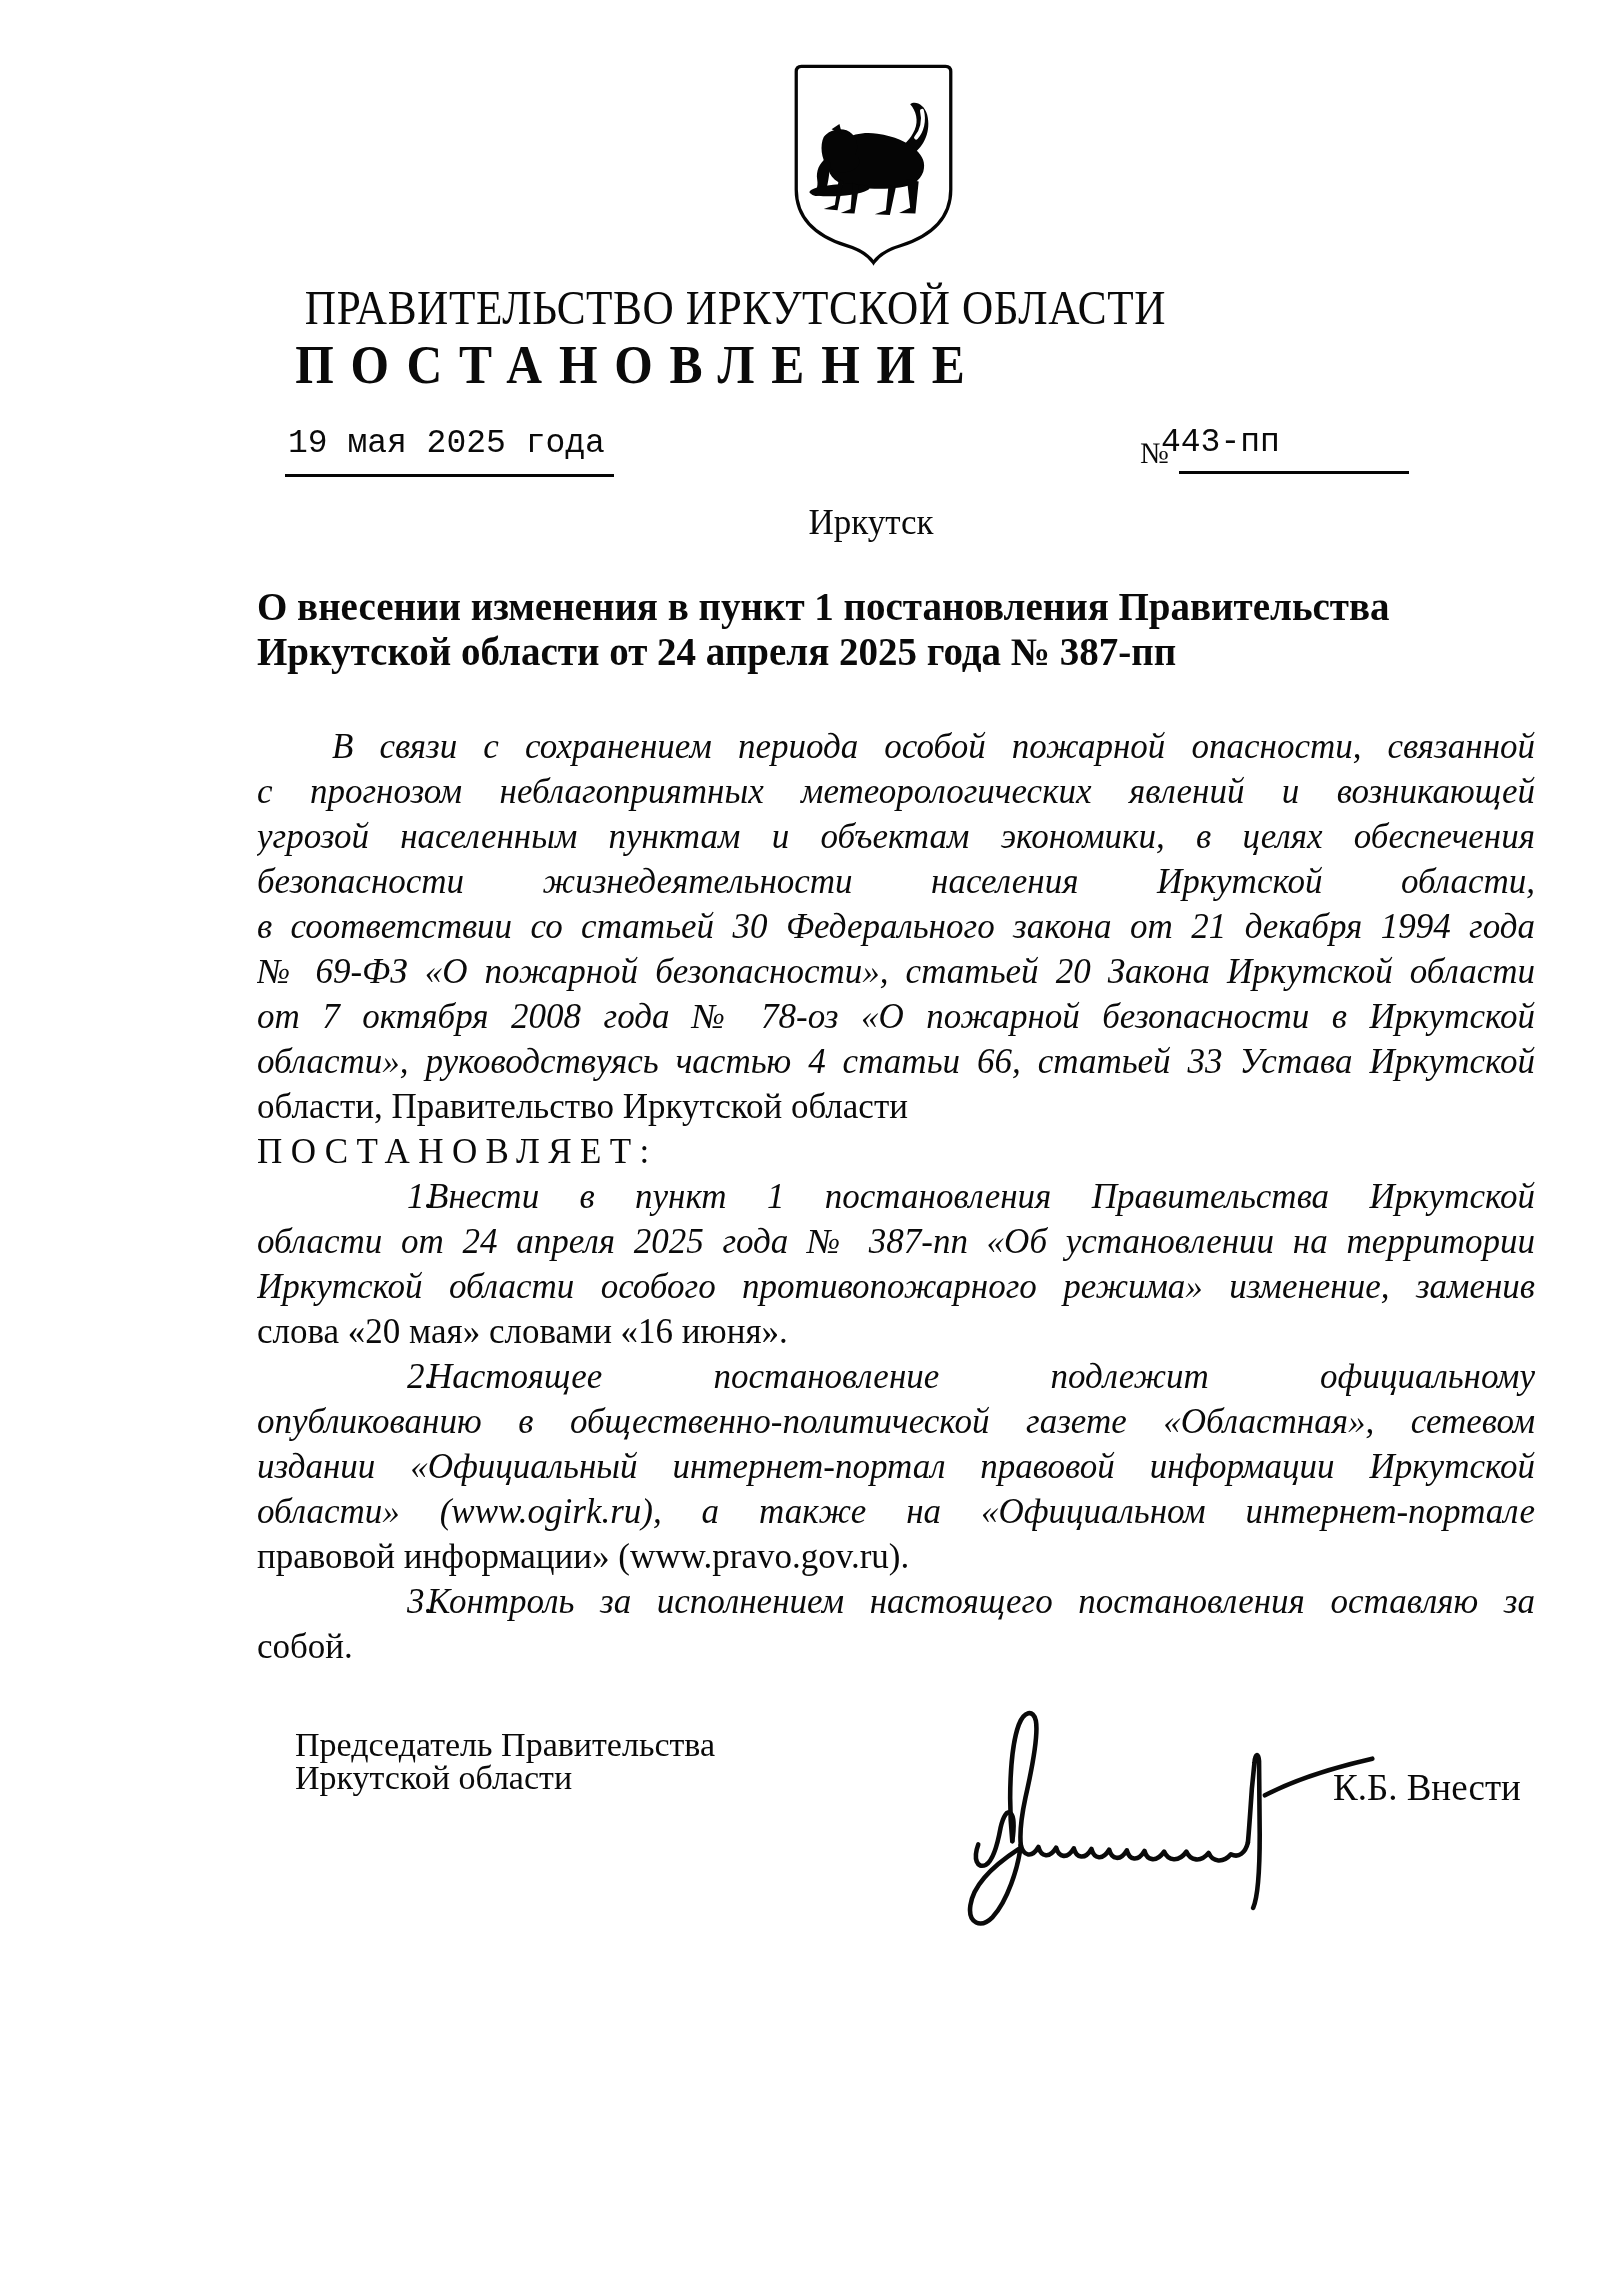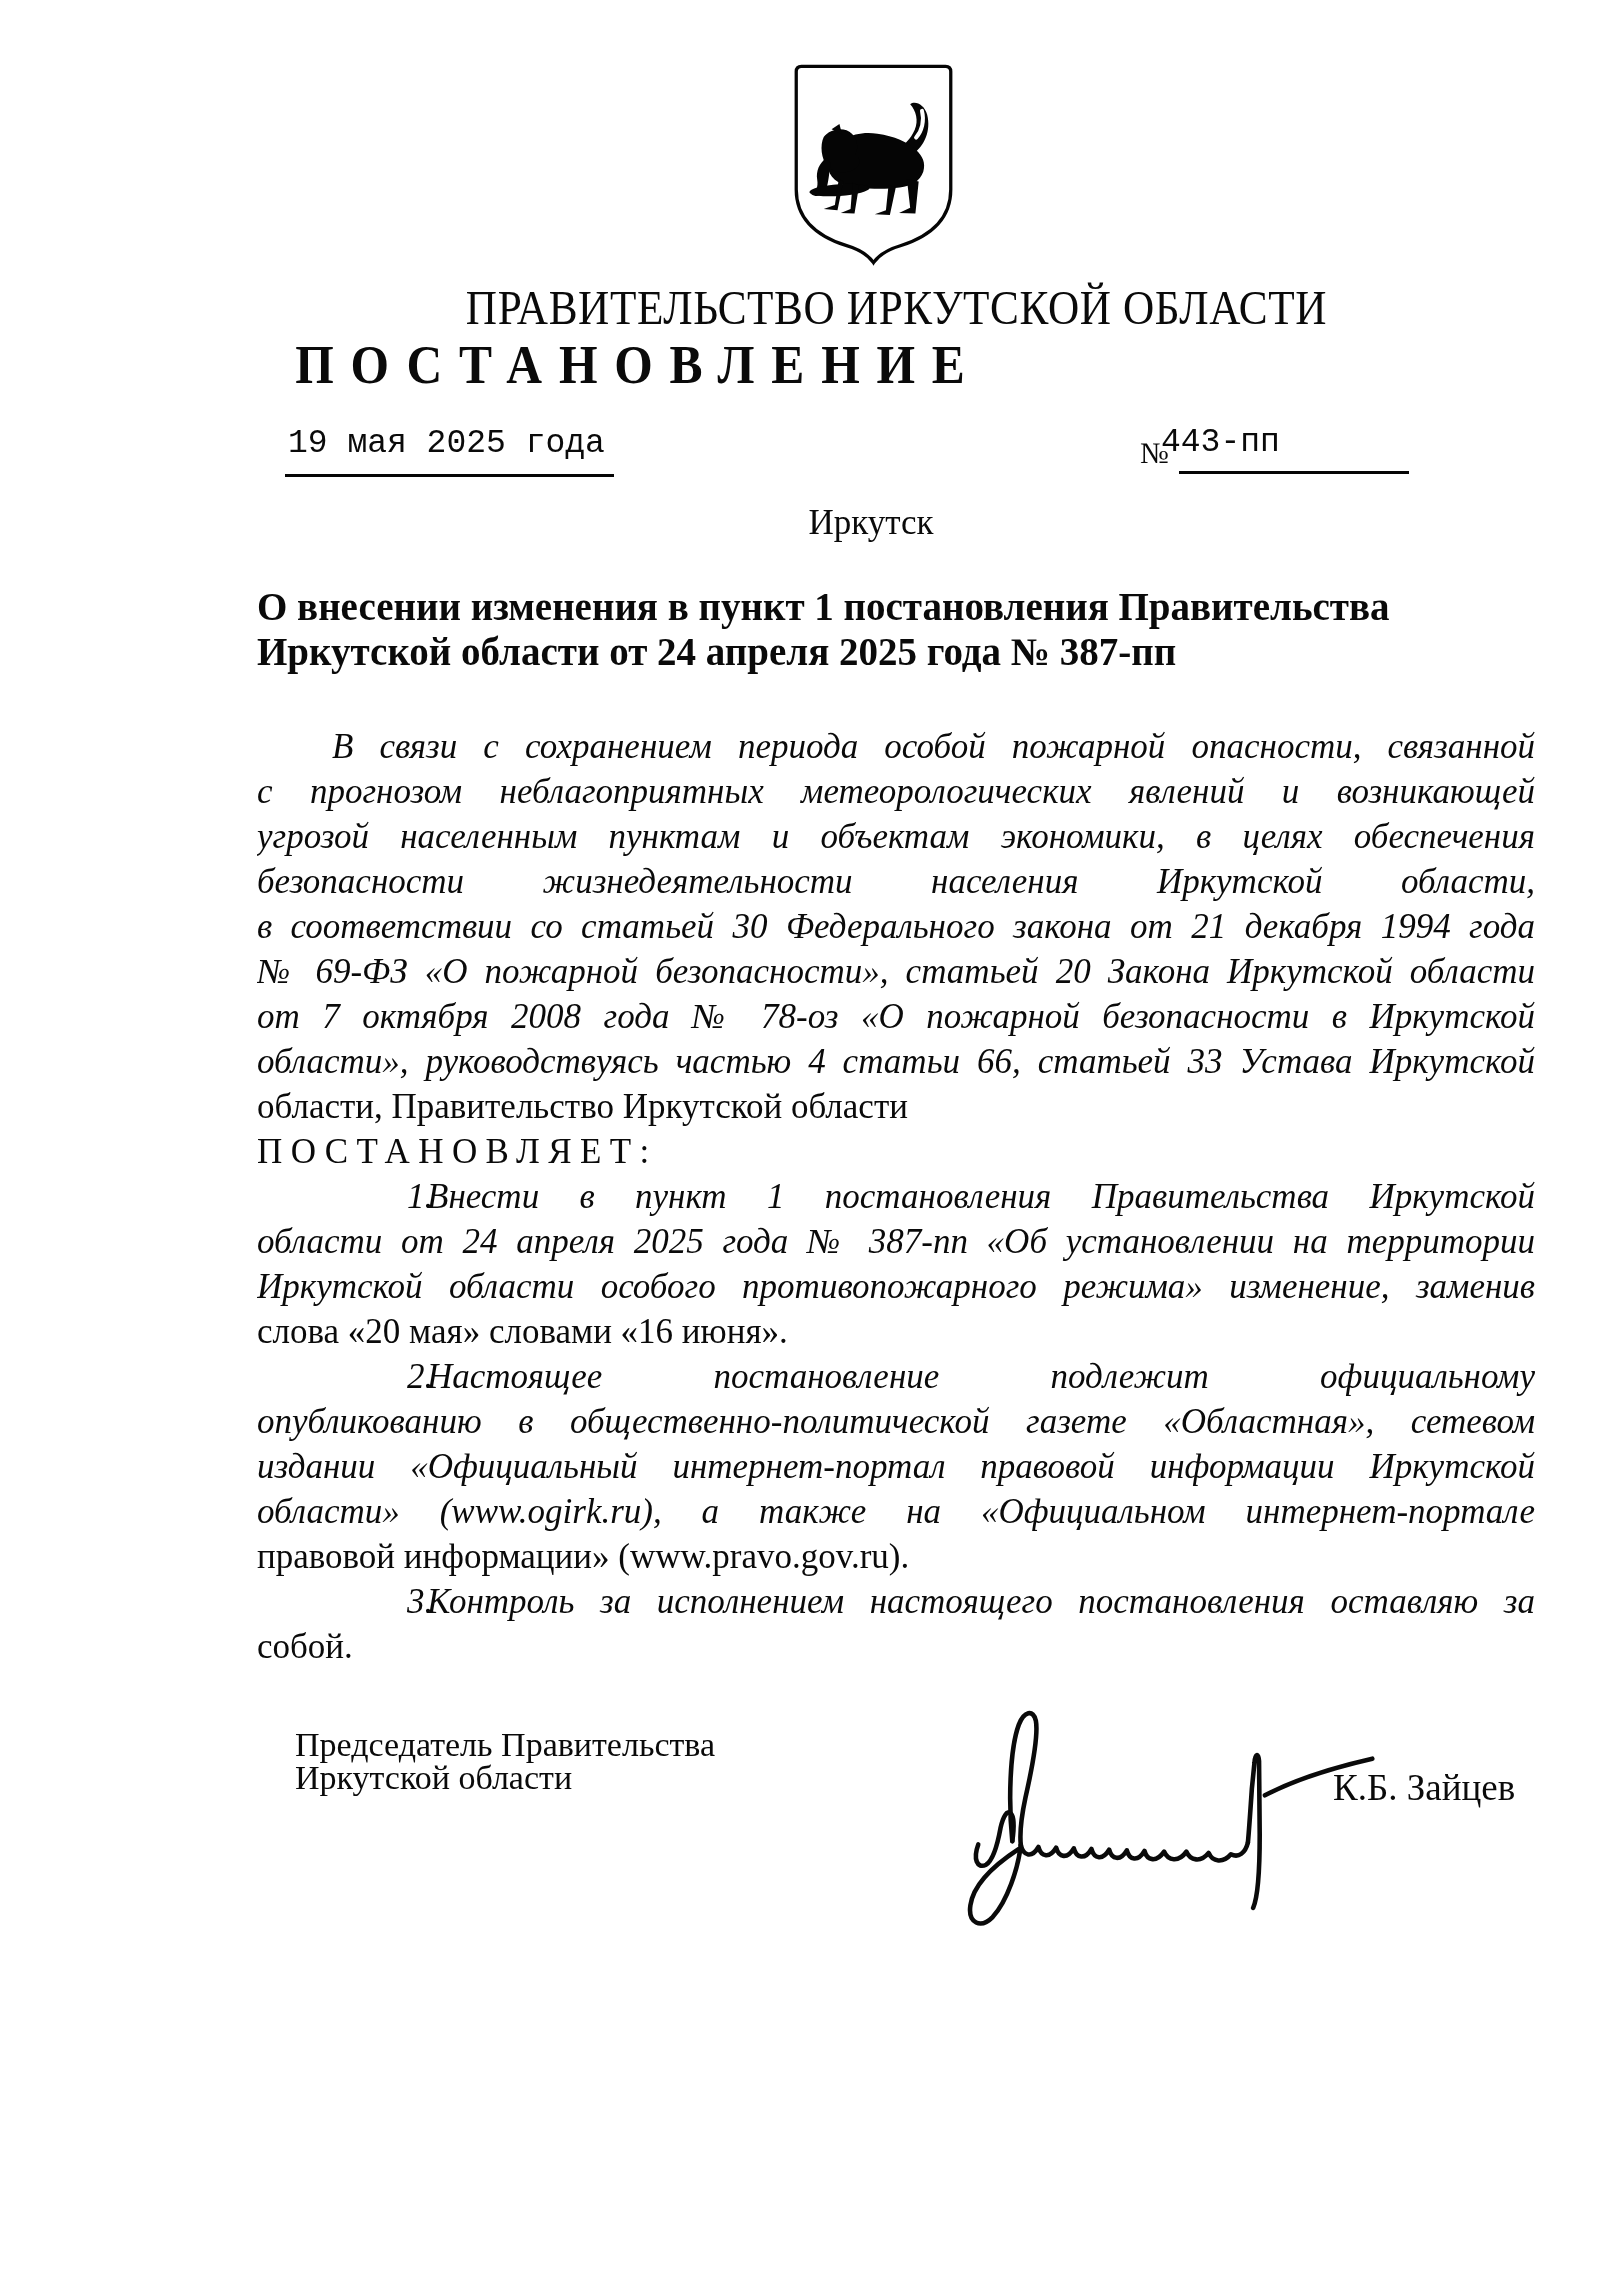--- a/index.html
+++ b/index.html
@@ -8,21 +8,21 @@
     width:1623px;height:2295px;
     background:#ffffff;
     color:#0a0a0a;
     font-family:"Liberation Serif", serif;
     overflow:hidden;
   }
   .abs{position:absolute;}
   
   .coat{left:791px;top:61px;width:165px;height:207px;}
   
-  .org{left:257px;top:280px;width:1278px;text-align:center;font-size:48px;white-space:nowrap;}
+  .org{left:257px;top:280px;width:1278px;text-align:left;font-size:48px;white-space:nowrap;}
   .org-inner{display:inline-block;transform:scaleX(.9);transform-origin:50% 50%;letter-spacing:0.7px;}
   .doctype{left:257px;top:333px;width:1278px;text-align:left;font-size:55px;font-weight:bold;white-space:nowrap;}
   .doctype-inner{display:inline-block;transform:scaleX(.9);transform-origin:50% 50%;letter-spacing:.34em;}
   
   .datefield{left:288px;top:425px;font-family:"Liberation Mono", monospace;font-size:33px;white-space:nowrap;}
   .dateline{left:285px;top:474px;width:329px;height:3.3px;background:#050505;}
   .numsign{left:1140px;top:436px;font-size:30px;}
   .numval{left:1161px;top:424px;font-family:"Liberation Mono", monospace;font-size:33px;white-space:nowrap;}
   .numline{left:1179px;top:471px;width:230px;height:3.3px;background:#050505;}
   .city{left:871px;top:503px;transform:translateX(-50%);font-size:35px;white-space:nowrap;}
@@ -129,16 +129,16 @@
         <path d="M34,225 C26,247 32,263 46,256 C58,248 64,222 68,200 C72,182 78,172 84,178 C90,184 88,206 86,220"></path>
         <path d="M86,220 C80,160 82,80 96,42 C104,22 118,18 122,36 C126,58 116,110 106,154 C100,182 97,206 99,226"></path>
         <path d="M99,226 C95,262 78,312 56,336 C38,354 18,346 22,318 C26,290 52,260 99,230"></path>
         <path d="M99,226 C103,243 116,246 126,229 C130,244 143,247 153,230 C157,245 170,248 180,231 C184,246 197,249 207,232 C211,247 224,250 234,233 C238,248 251,251 261,234 C265,249 278,252 288,235 C292,250 306,253 318,236 C324,250 340,253 352,236 C358,250 374,253 386,238 C392,252 408,254 420,240 C432,246 442,238 446,222"></path>
         <path d="M446,222 C448,200 450,170 452,140 L456,100 C457,86 462,84 463,98 L464,210 C464,260 462,304 454,322"></path>
         <path d="M472,150 C516,127 570,109 636,94"></path>
       </g>
     </svg>
   </div>
 
-  <div class="abs sig-name">К.Б. Зайцев</div>
+  <div class="abs sig-name">К.Б. Внести</div>
 
 </div>
 
 
 </body></html>

